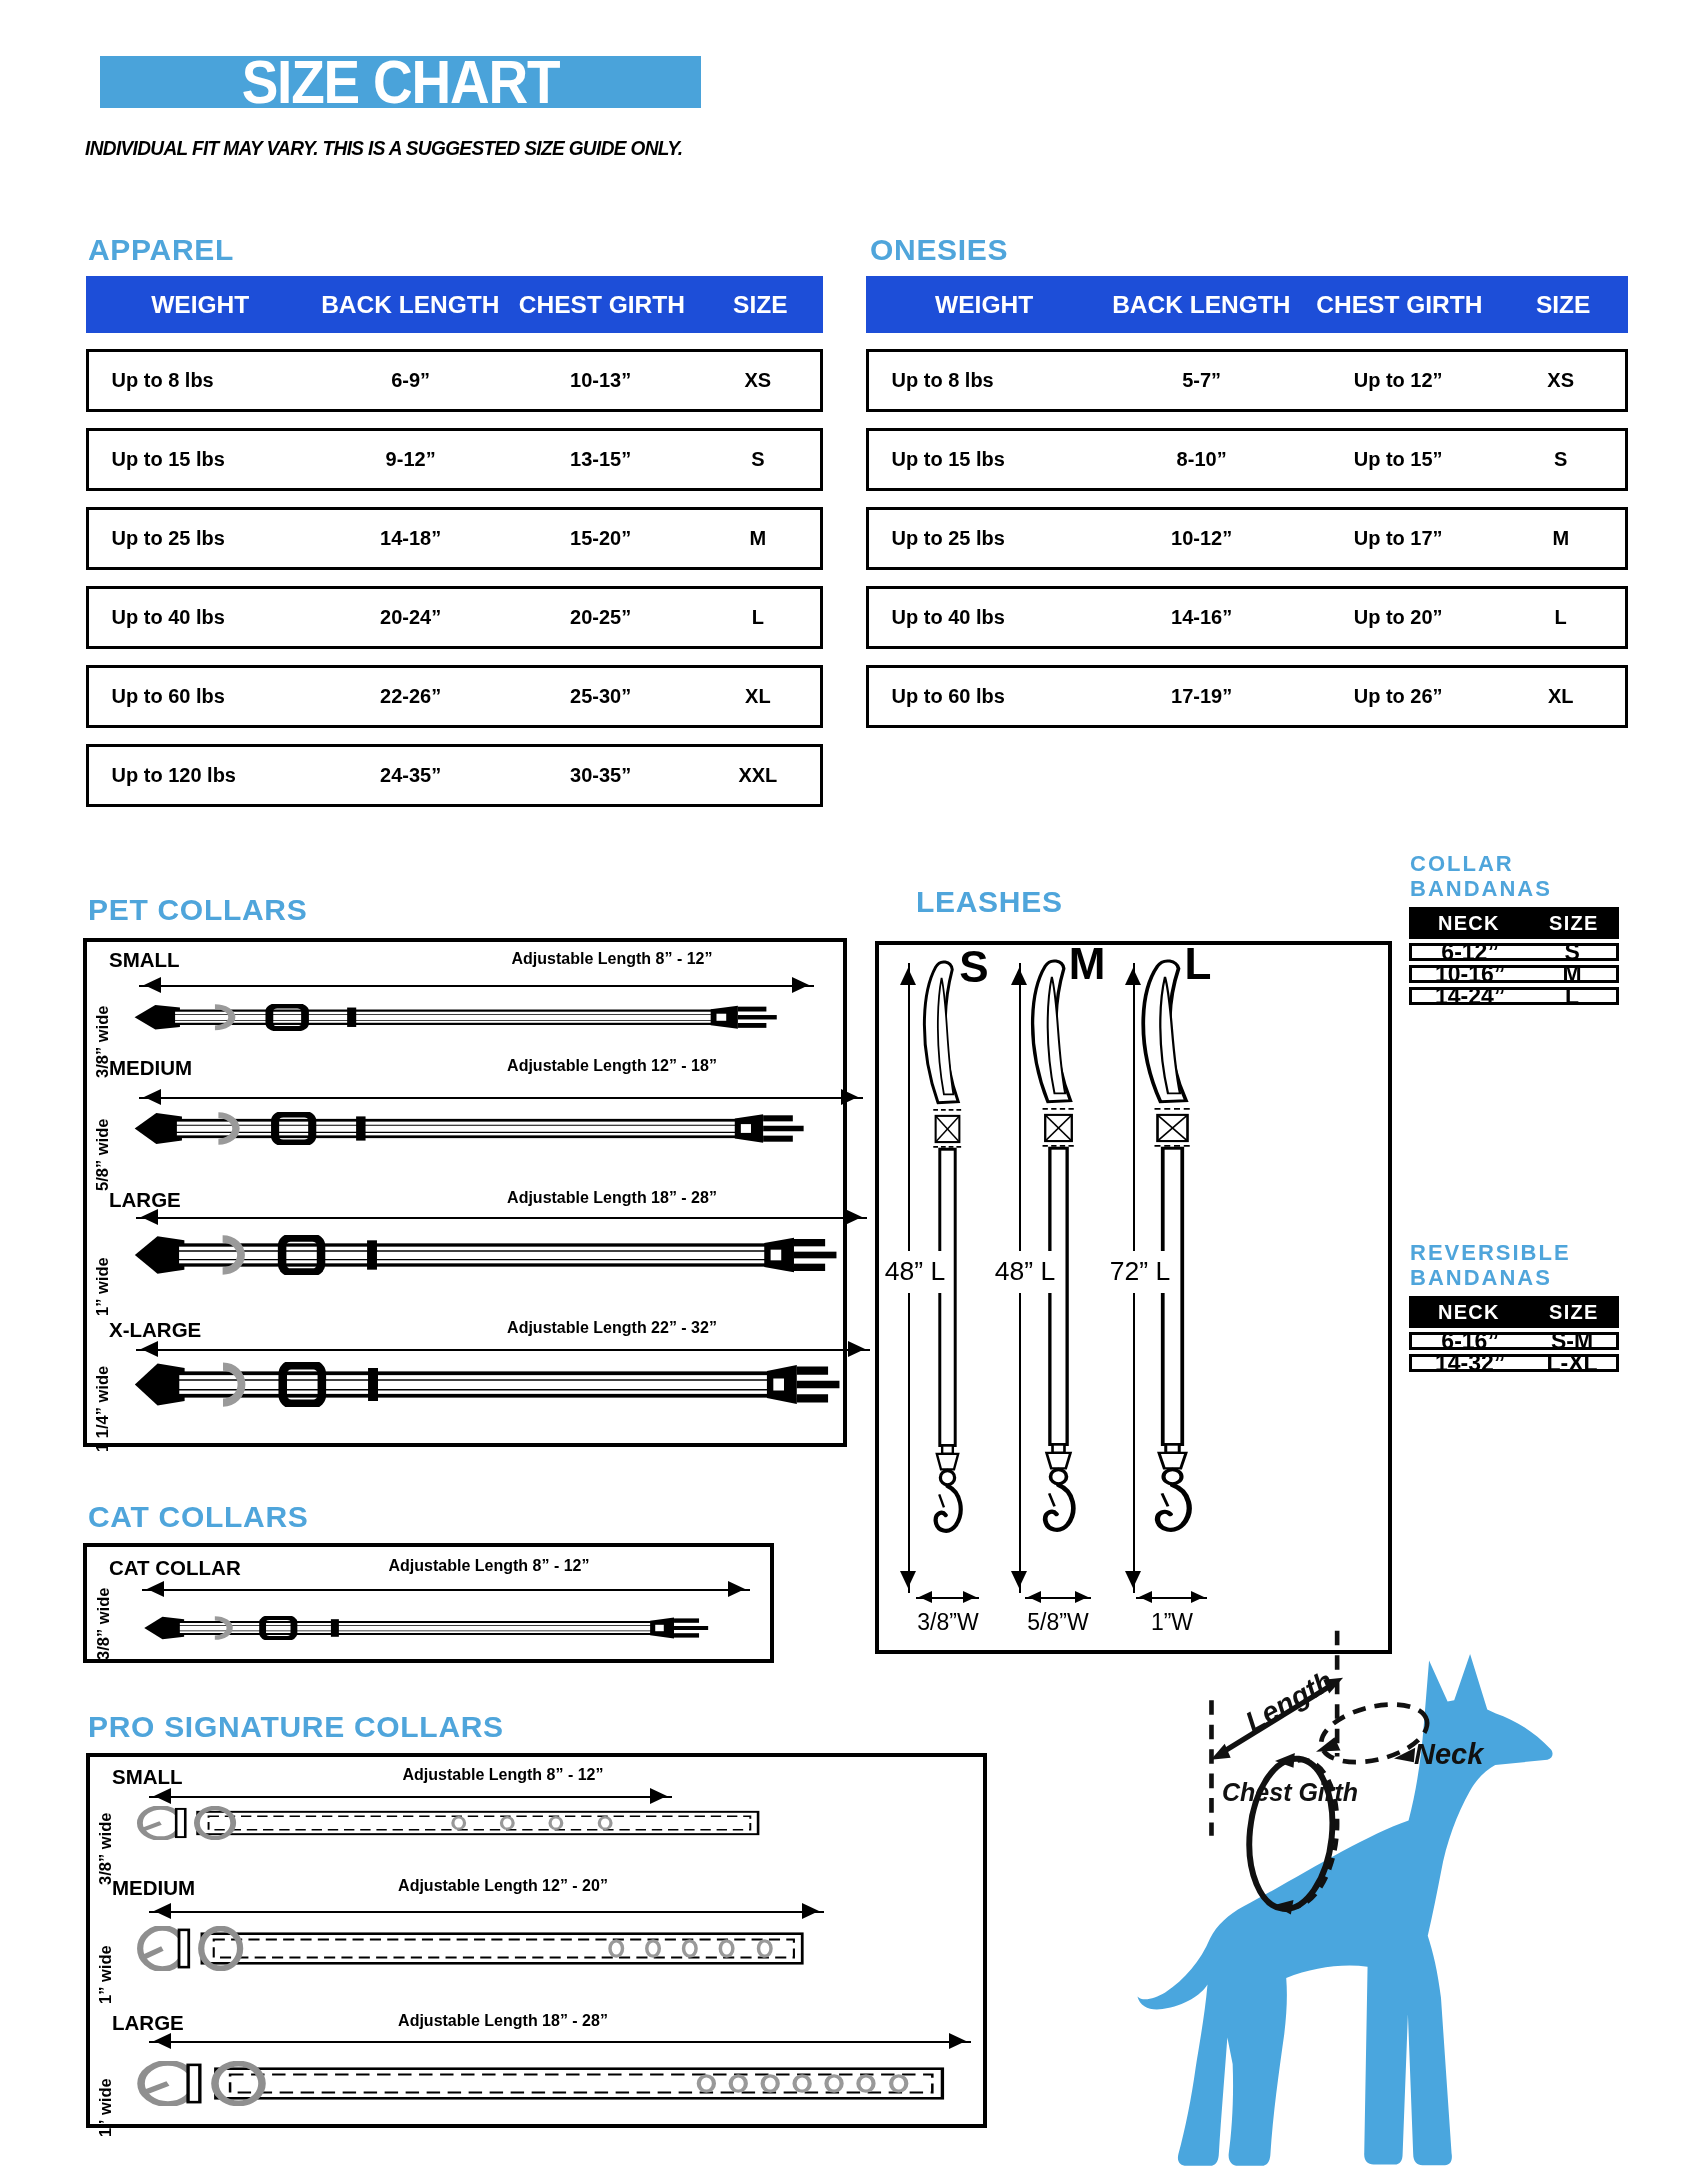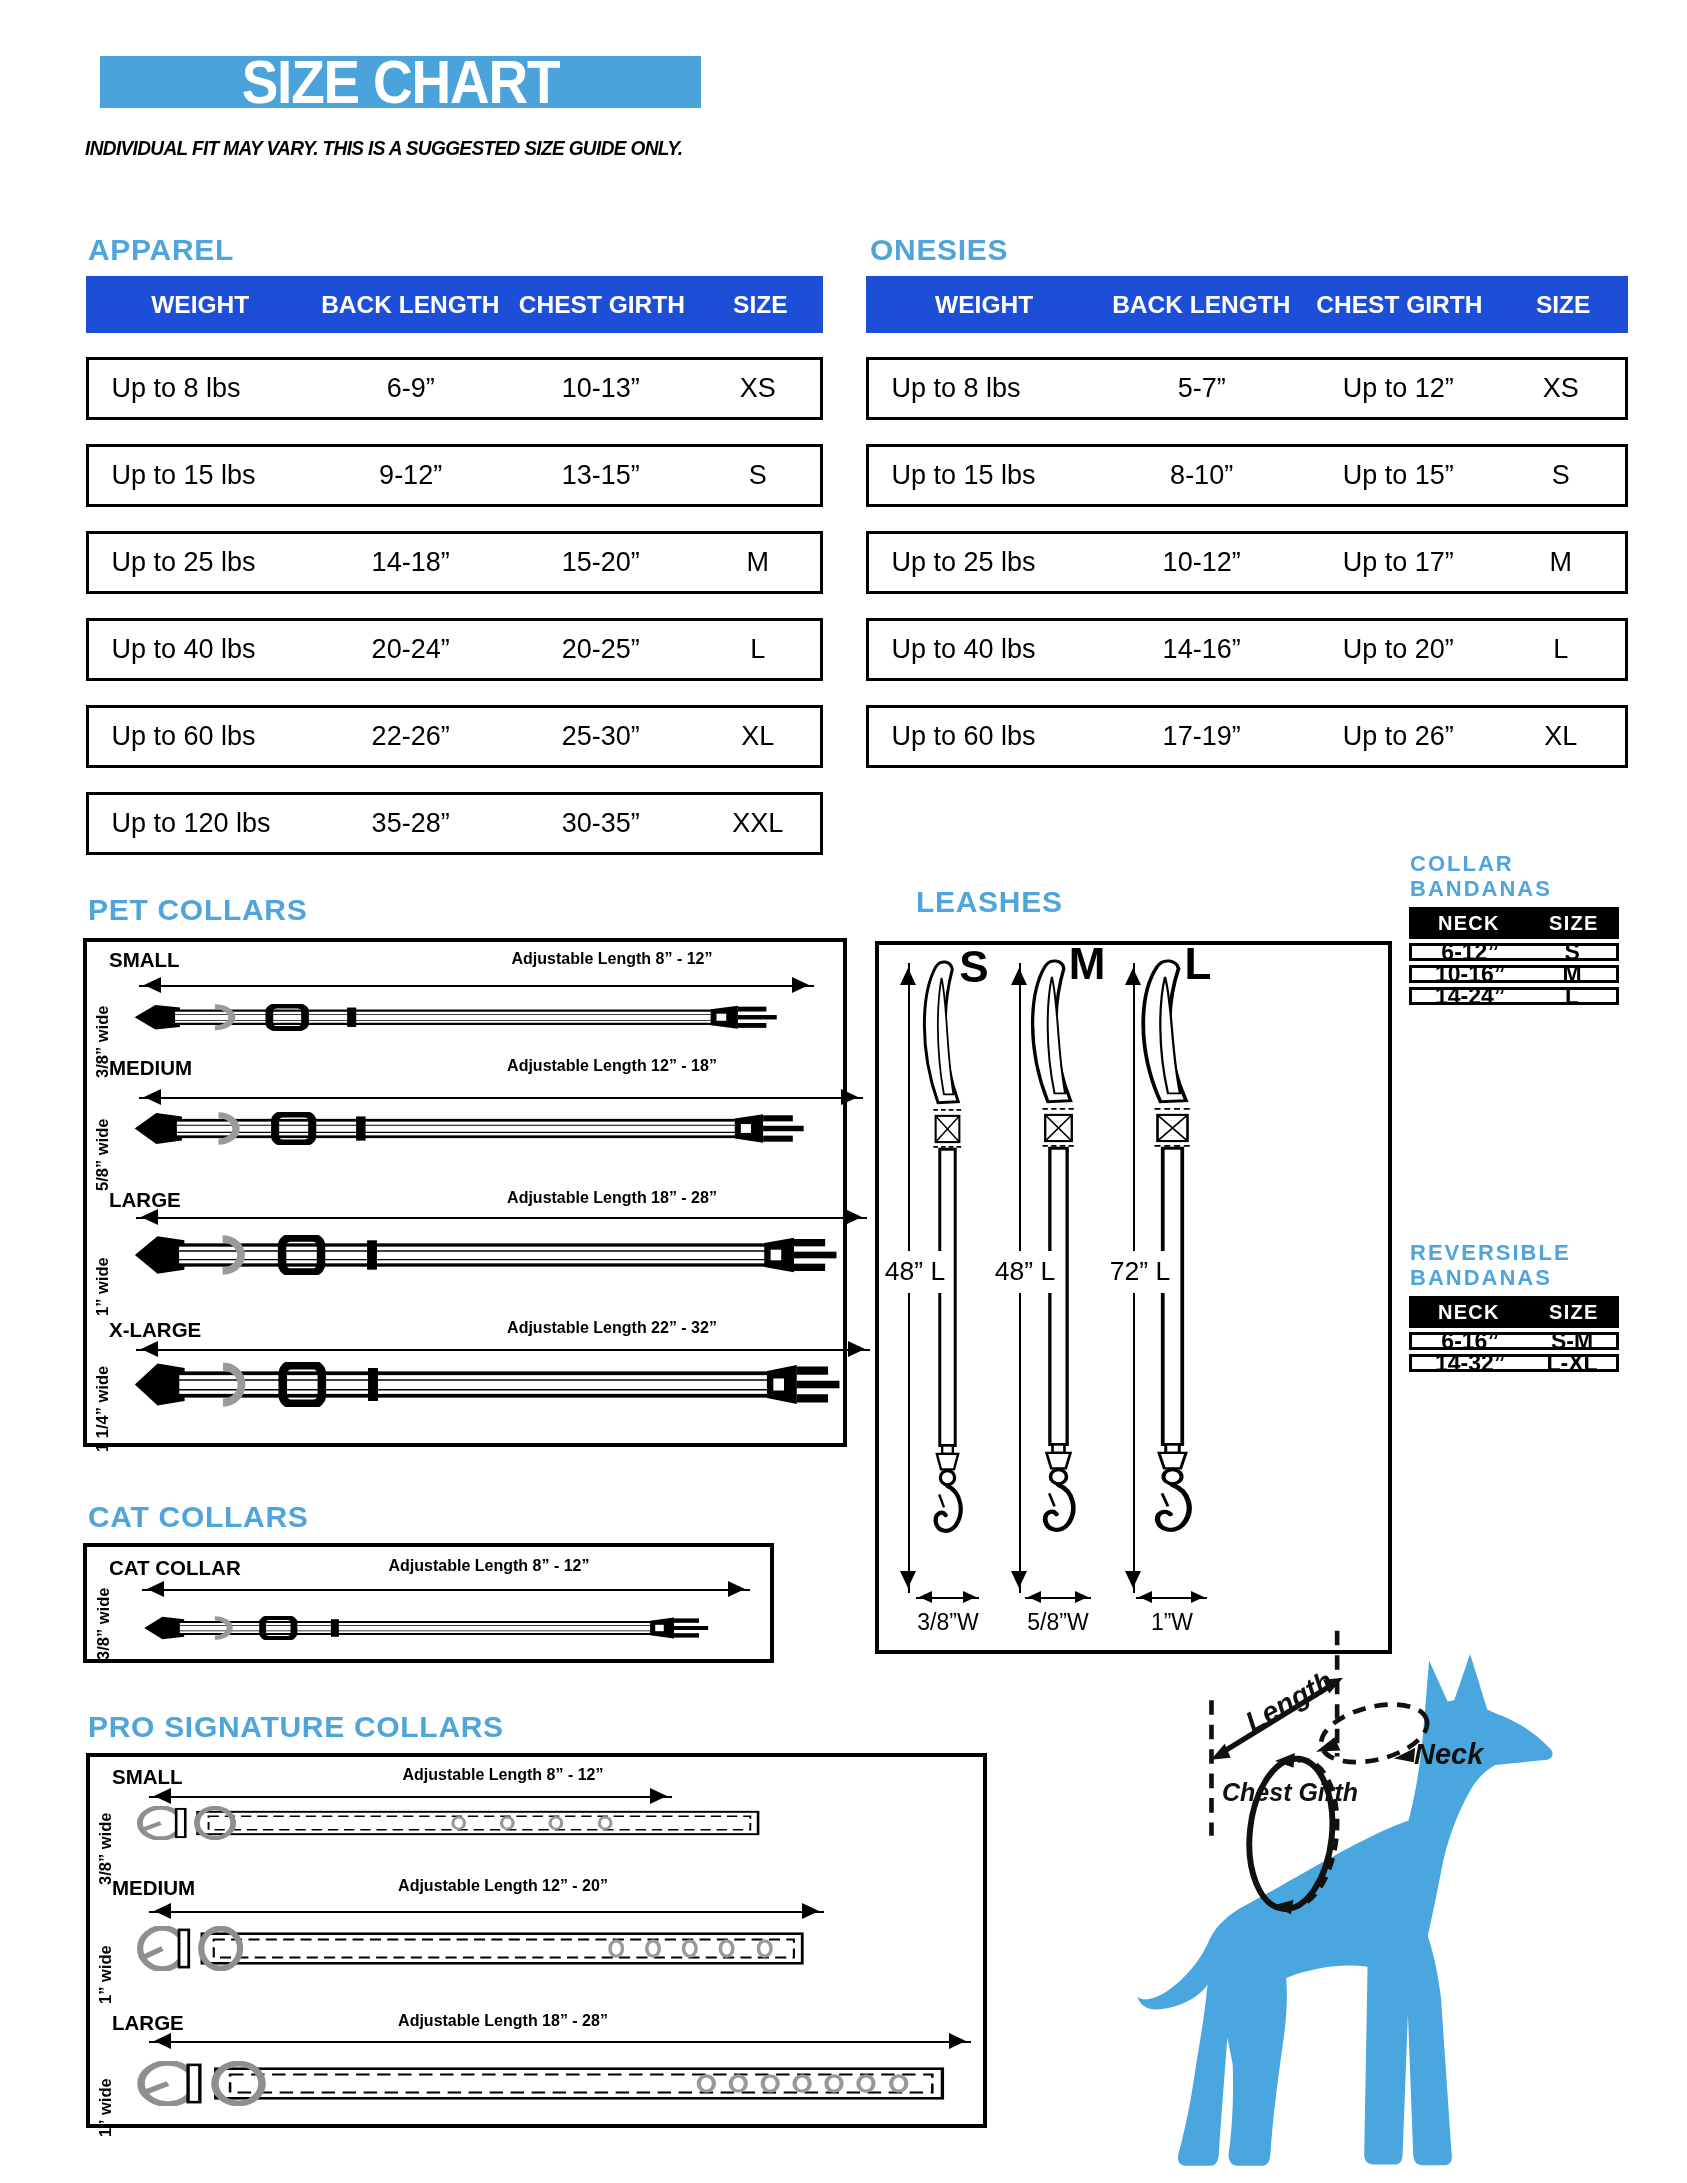--- a/index.html
+++ b/index.html
@@ -7,21 +7,21 @@
         font-family:"Liberation Sans",sans-serif;color:#000;overflow:hidden;}
   .abs{position:absolute;}
   
   .banner{background:#4AA3DA;display:flex;align-items:center;justify-content:center;}
   .banner span{color:#fff;font-size:61px;font-weight:bold;letter-spacing:-1.3px;transform:scaleX(.9);white-space:nowrap;}
   .disclaimer{font-size:20.5px;font-style:italic;font-weight:bold;letter-spacing:-0.7px;white-space:nowrap;transform:scaleX(.93);transform-origin:left;}
   .sec-h{color:#4FA5DB;font-weight:bold;font-size:30px;letter-spacing:0.7px;white-space:nowrap;}
   .sec-h2{color:#4FA5DB;font-weight:bold;font-size:22px;letter-spacing:2px;line-height:24.5px;white-space:nowrap;}
   
   .tbl .hd{display:flex;background:#1d4ed8;color:#fff;height:57px;align-items:center;font-weight:bold;font-size:24.5px;}
-  .tbl .tr{display:flex;align-items:center;height:63px;border:3.3px solid #000;margin-top:24px;background:#fff;box-sizing:border-box;font-weight:normal;font-size:27px;}
+  .tbl .tr{display:flex;align-items:center;height:63px;border:3.3px solid #000;margin-top:16px;background:#fff;box-sizing:border-box;font-weight:bold;font-size:20px;}
   .c0{width:31%;box-sizing:border-box;padding-left:22.5px;}
   .c1{width:26%;text-align:center;}
   .c2{width:26%;text-align:center;}
   .c3{width:17%;text-align:center;}
   .hd .c0{padding-left:0;text-align:center;}
   
   .mini .hd{display:flex;background:#000;color:#fff;height:32px;align-items:center;font-weight:bold;font-size:20px;letter-spacing:1.3px;}
   .mini .tr{display:flex;align-items:center;height:18px;margin-top:4px;border:3.3px solid #000;box-sizing:border-box;background:#fff;font-weight:bold;font-size:23px;}
   .mc0{width:57%;text-align:center;}
   .mc1{width:43%;text-align:center;}
@@ -89,21 +89,21 @@
         <span class="c3">L</span>
       </div>
     <div class="tr">
         <span class="c0">Up to 60 lbs</span>
         <span class="c1">22-26”</span>
         <span class="c2">25-30”</span>
         <span class="c3">XL</span>
       </div>
     <div class="tr">
         <span class="c0">Up to 120 lbs</span>
-        <span class="c1">35-28”</span>
+        <span class="c1">24-35”</span>
         <span class="c2">30-35”</span>
         <span class="c3">XXL</span>
       </div>
   </div>
 
   <div class="abs sec-h" style="left:870px;top:233px;">ONESIES</div>
   <div class="abs tbl" style="left:866px;top:276px;width:762px;">
     <div class="hd">
       <span class="c0">WEIGHT</span>
       <span class="c1">BACK LENGTH</span>

